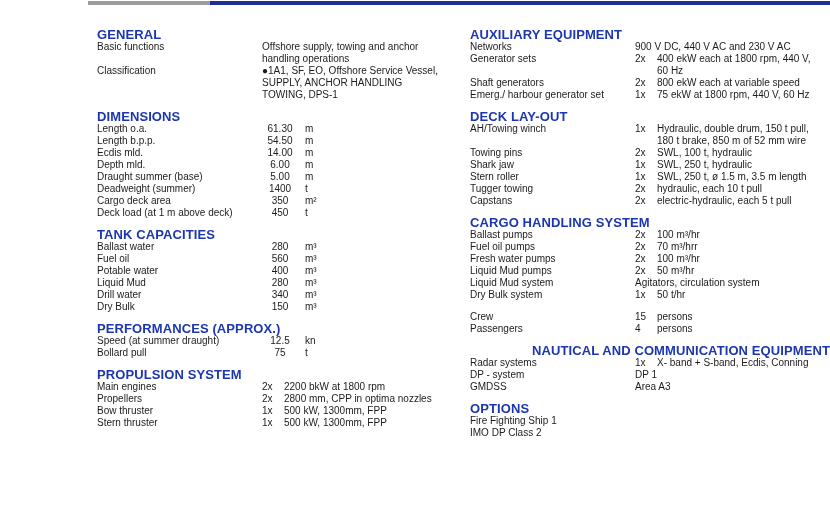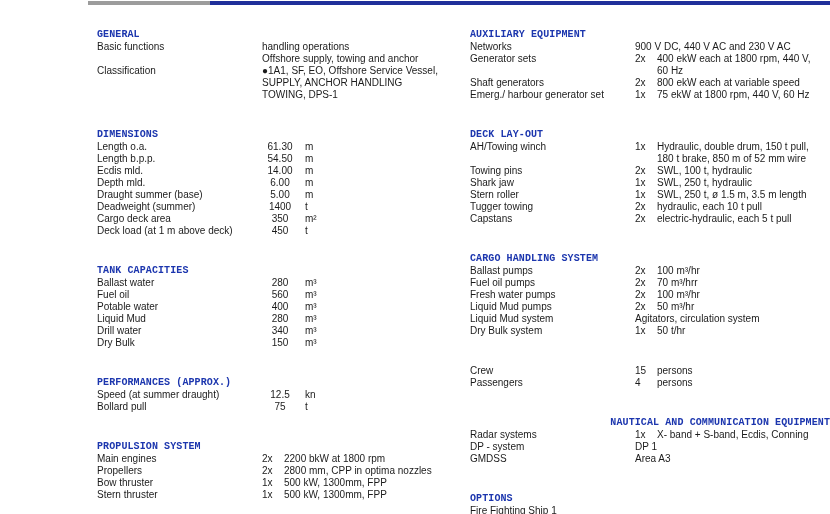--- a/index.html
+++ b/index.html
@@ -23,28 +23,27 @@
   .bar-blue { position: absolute; left: 210px; top: 0; right: 0; height: 4px; }
   .columns {
     position: absolute;
     top: 29px;
     left: 97px;
     display: flex;
     align-items: flex-start;
   }
   .col-left  { width: 373px; flex: 0 0 373px; }
   .col-right { width: 360px; flex: 0 0 360px; }
-  .section + .section { margin-top: 28px; }
+  .section + .section { margin-top: 10px; }
   .section-title {
-    font-size: 10px;
+    font-size: 13px;
     font-weight: 700;
     line-height: 12px;
     letter-spacing: 0.1px;
     white-space: nowrap;
-    font-family: Liberation Mono, monospace;
   }
   .row { display: flex; align-items: flex-start; }
   .lbl  { flex: 0 0 165px; width: 165px; white-space: nowrap; overflow: hidden; }
   .num  { flex: 0 0 36px; width: 36px; text-align: center; white-space: nowrap; }
   .unit { margin-left: 7px; white-space: nowrap; }
   .qty  { flex: 0 0 22px; width: 22px; white-space: nowrap; }
   .val div, .val-full div { white-space: nowrap; }
 </style>
 </head>
 <body>
@@ -54,22 +53,22 @@
     <div class="bar-gray" style="background: rgb(156, 156, 156);"></div>
     <div class="bar-blue" style="background: rgb(31, 47, 154);"></div>
   </div>
   <div class="columns">
     <div class="col col-left">
         <div class="section">
           <div class="section-title" style="color: rgb(28, 54, 174);">GENERAL</div>
           <div class="row">
             <span class="lbl">Basic functions</span>
             <span class="val-full">
+              <div>Offshore supply, towing and anchor</div>
               <div>handling operations</div>
-              <div>Offshore supply, towing and anchor</div>
             </span>
           </div>
           <div class="row">
             <span class="lbl">Classification</span>
             <span class="val-full">
               <div>●1A1, SF, EO, Offshore Service Vessel,</div>
               <div>SUPPLY, ANCHOR HANDLING</div>
               <div>TOWING, DPS-1</div>
             </span>
           </div>

